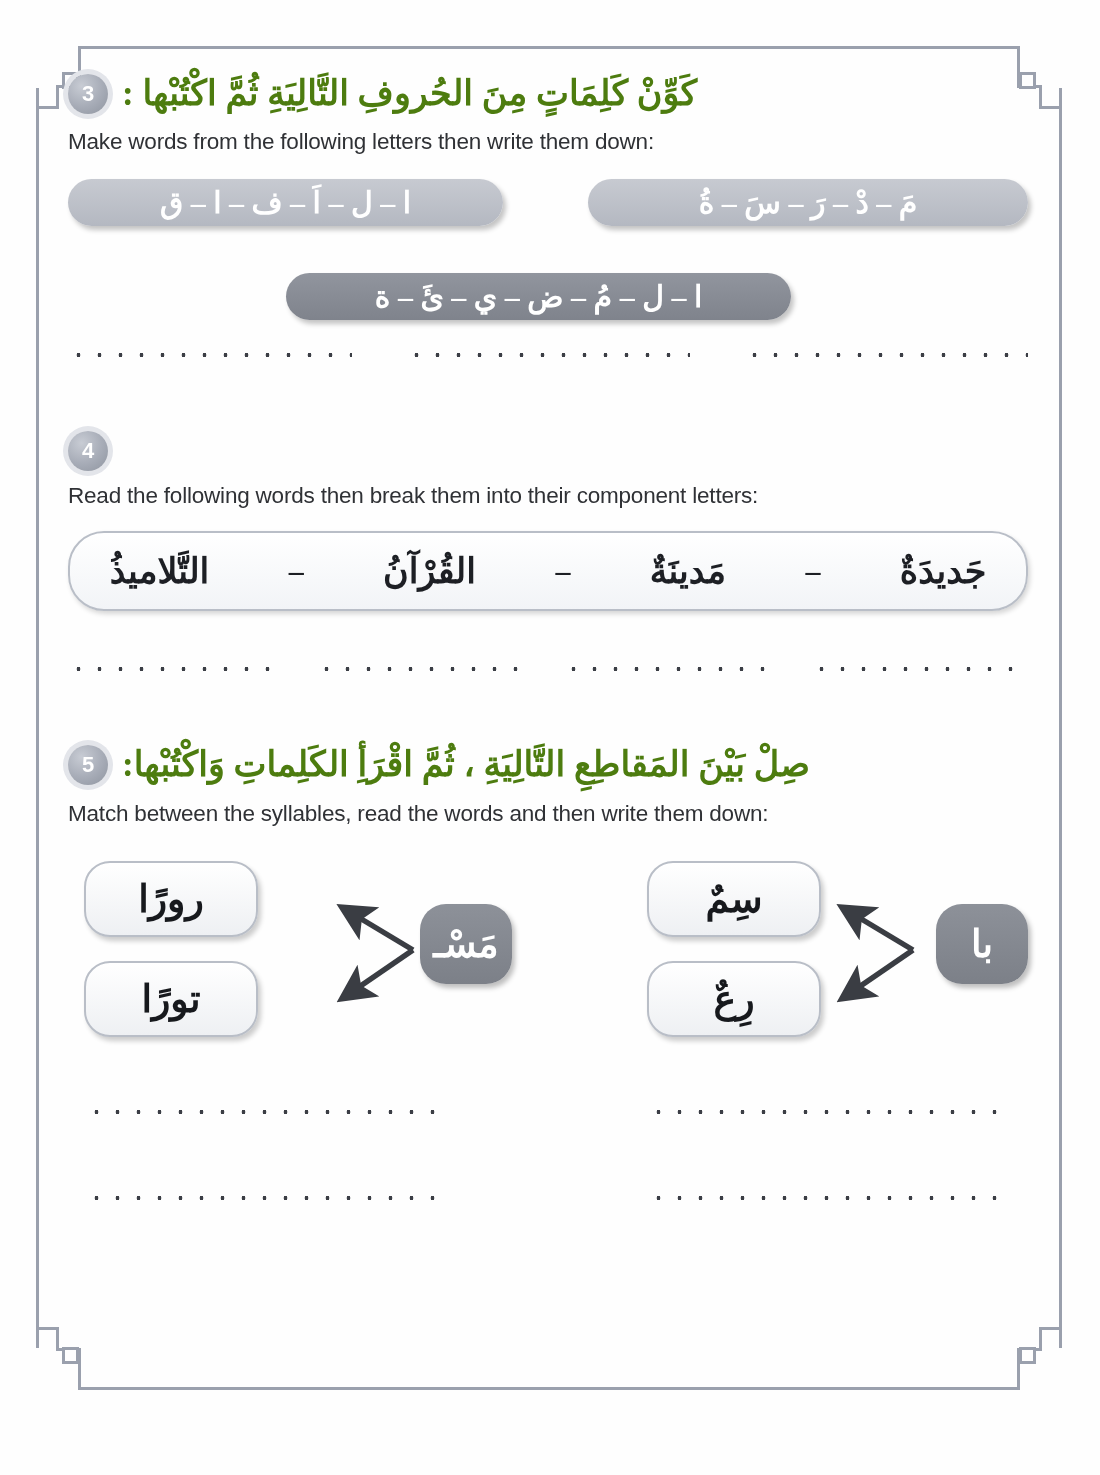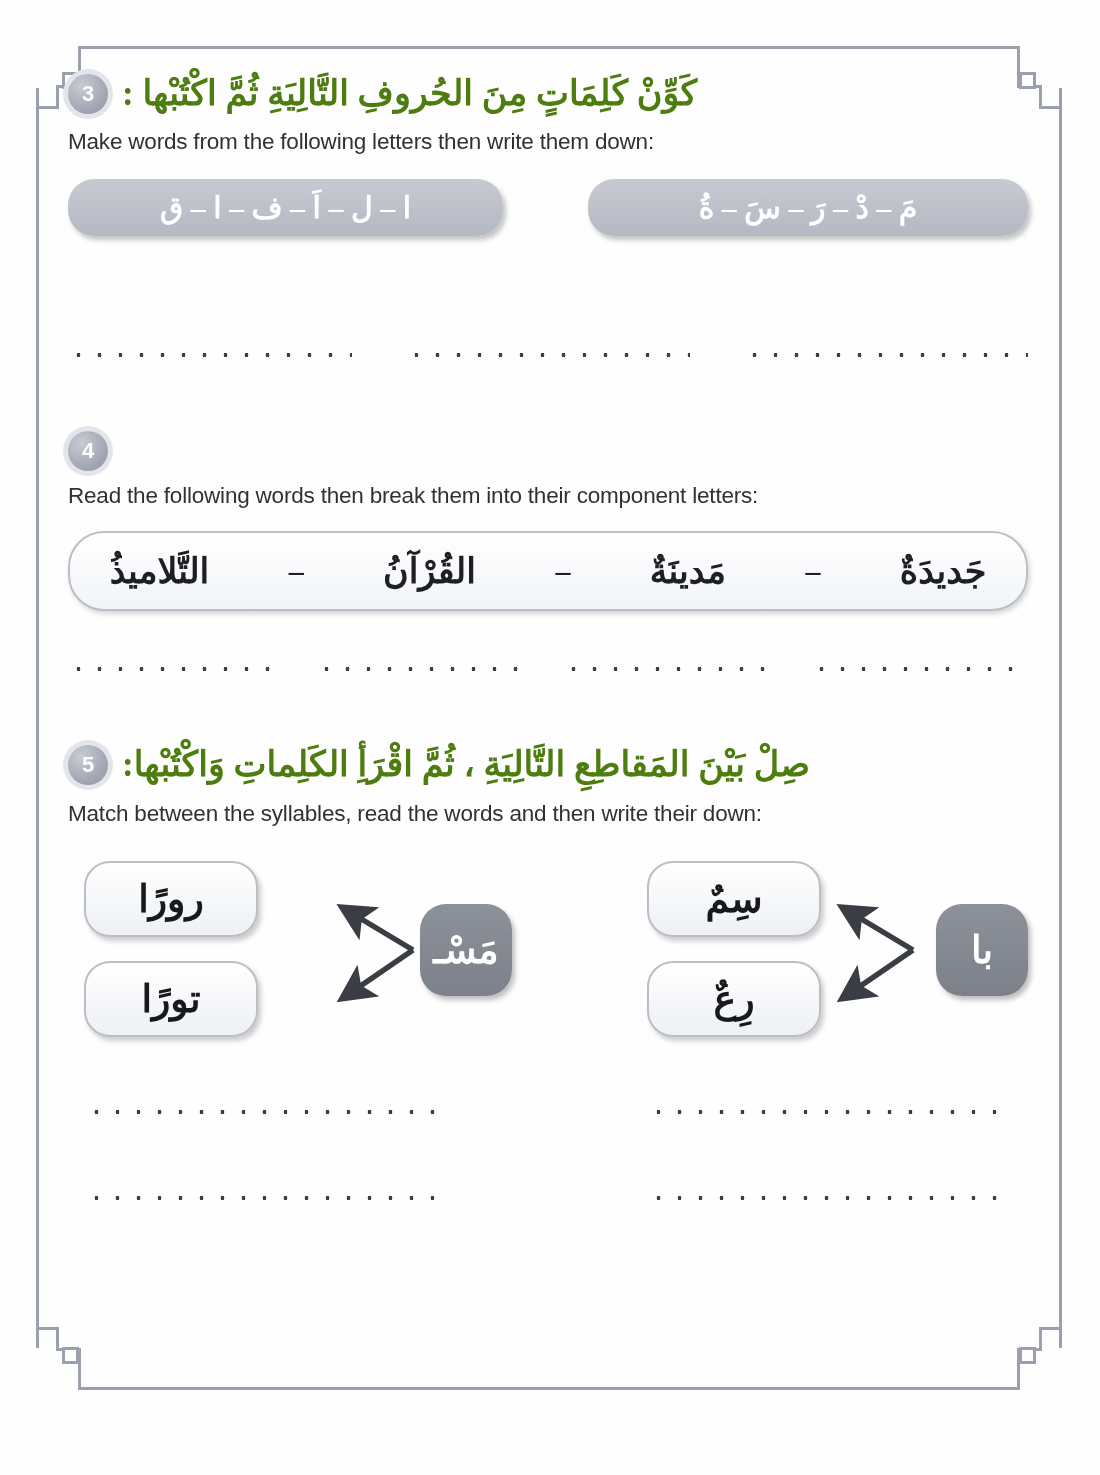--- a/index.html
+++ b/index.html
@@ -151,21 +151,21 @@
   .pill-light { background: linear-gradient(180deg,#c7cad1 0%, #b4b8c1 100%); }
   .pill-dark  { background: linear-gradient(180deg,#91959e 0%, #7f838c 100%); }
 
   .letters-row {
     position: relative;
     height: 70px;
     margin-top: 24px;
   }
   .pill-letters {
     position: absolute;
-    height: 57px;
+    height: 47px;
     font-size: 30px;
     letter-spacing: 1px;
   }
   #pill-a { right: 0px;   top: 0;   width: 440px; }
   #pill-b { left: 0px;    top: 0;   width: 435px; }
   #pill-c { left: 218px;  top: 94px; width: 505px; }
 
   
   .words-box {
     margin-top: 22px;
@@ -223,21 +223,21 @@
     height: 72px;
     border-radius: 26px;
     border: 2px solid #b9bec7;
     background: linear-gradient(180deg,#ffffff 0%, #eef0f3 100%);
     box-shadow: 3px 4px 5px rgba(0,0,0,0.2);
     color: #17191d;
     font-size: 38px;
   }
   .syll-gray {
     width: 92px;
-    height: 92px;
+    height: 80px;
     border-radius: 26px;
     background: linear-gradient(180deg,#8d9199 0%, #7c8088 100%);
     box-shadow: 3px 4px 5px rgba(0,0,0,0.25);
     color: #ffffff;
     font-size: 38px;
   }
   .arrows { position: absolute; left: 0; top: 0; }
 
   
   .footer {
@@ -329,20 +329,21 @@
     <section>
       <div class="q-head">
         <span class="badge">3</span>
         <span class="q-ar">كَوِّنْ كَلِمَاتٍ مِنَ الحُروفِ التَّالِيَةِ ثُمَّ اكْتُبْها :</span>
       </div>
       <div class="q-en">Make words from the following letters then write them down:</div>
 
       <div class="letters-row">
         <div class="pill pill-light pill-letters" id="pill-a">مَ – دْ – رَ – سَ – ةُ</div>
         <div class="pill pill-light pill-letters" id="pill-b">ا – ل – اَ – ف – ا – ق</div>
+        <div class="pill pill-dark pill-letters" id="pill-c">ا – ل – مُ – ض – ي – ئَ – ة</div>
       </div>
 
       <div class="dots-row" style="margin-top:96px;">
         <div class="dots"></div>
         <div class="dots"></div>
         <div class="dots"></div>
       </div>
     </section>
 
     <section style="margin-top:66px;">
@@ -367,21 +368,21 @@
         <div class="dots"></div>
         <div class="dots"></div>
       </div>
     </section>
 
     <section style="margin-top:62px;">
       <div class="q-head">
         <span class="badge">5</span>
         <span class="q-ar">صِلْ بَيْنَ المَقاطِعِ التَّالِيَةِ ، ثُمَّ اقْرَأِ الكَلِماتِ وَاكْتُبْها:</span>
       </div>
-      <div class="q-en">Match between the syllables, read the words and then write their down:</div>
+      <div class="q-en">Match between the syllables, read the words and then write them down:</div>
 
       <div class="match-area">
 
         <svg class="arrows" width="960" height="215" viewBox="0 0 960 215">
           <defs>
             <marker id="ah" markerWidth="7" markerHeight="7" refX="5.6" refY="3.5" orient="auto" markerUnits="strokeWidth">
               <path d="M0,0 L7,3.5 L0,7 L1.6,3.5 z" fill="#3a3d43"></path>
             </marker>
           </defs>
 

